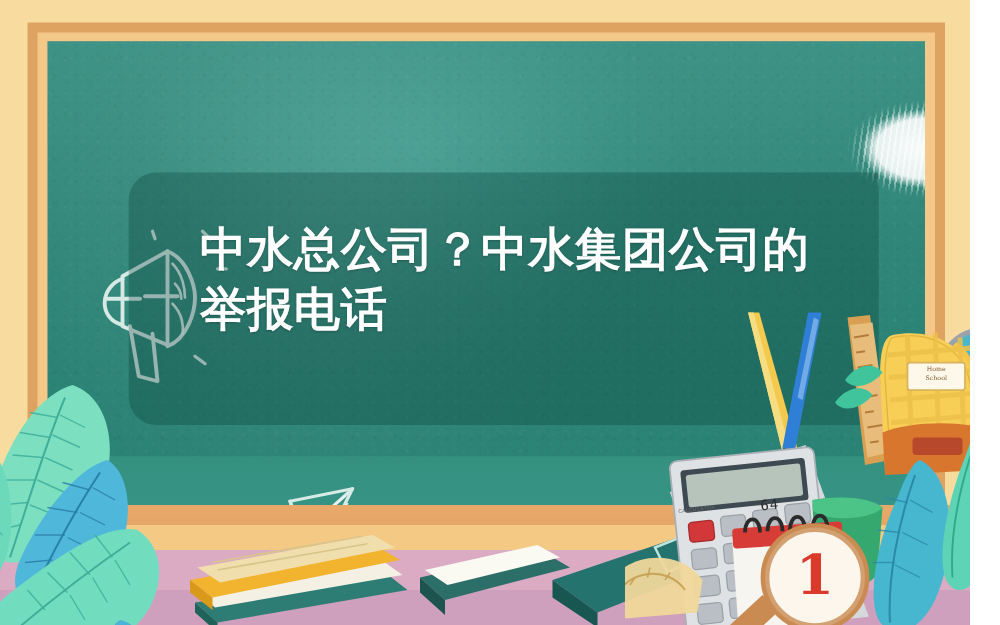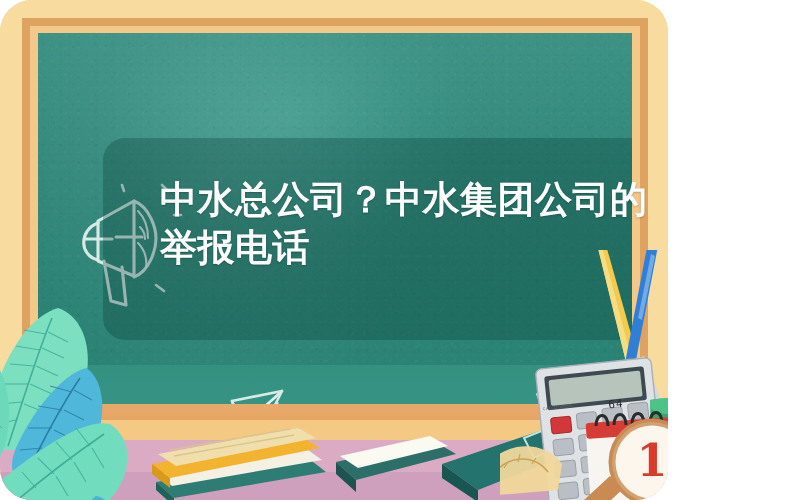--- a/index.html
+++ b/index.html
@@ -1,23 +1,22 @@
 <!DOCTYPE html>
 <html><head>
 <meta charset="utf-8">
 <style>
   html,body{margin:0;padding:0;background:#fff;}
   body{font-family:"DejaVu Sans","Liberation Sans",sans-serif;}
 
   #stage{
     position:relative;
-    width:668px;height:500px;
+    width:776px;height:500px;
     overflow:hidden;
     background:#f7d99b;
-    border-radius:32px;
   }
 
   
   .frame-outer{
     position:absolute;inset:0;
     background:#f8dc9f;
   }
   .frame-inner{
     position:absolute;
     left:22px;top:18px;right:20px;bottom:0px;

